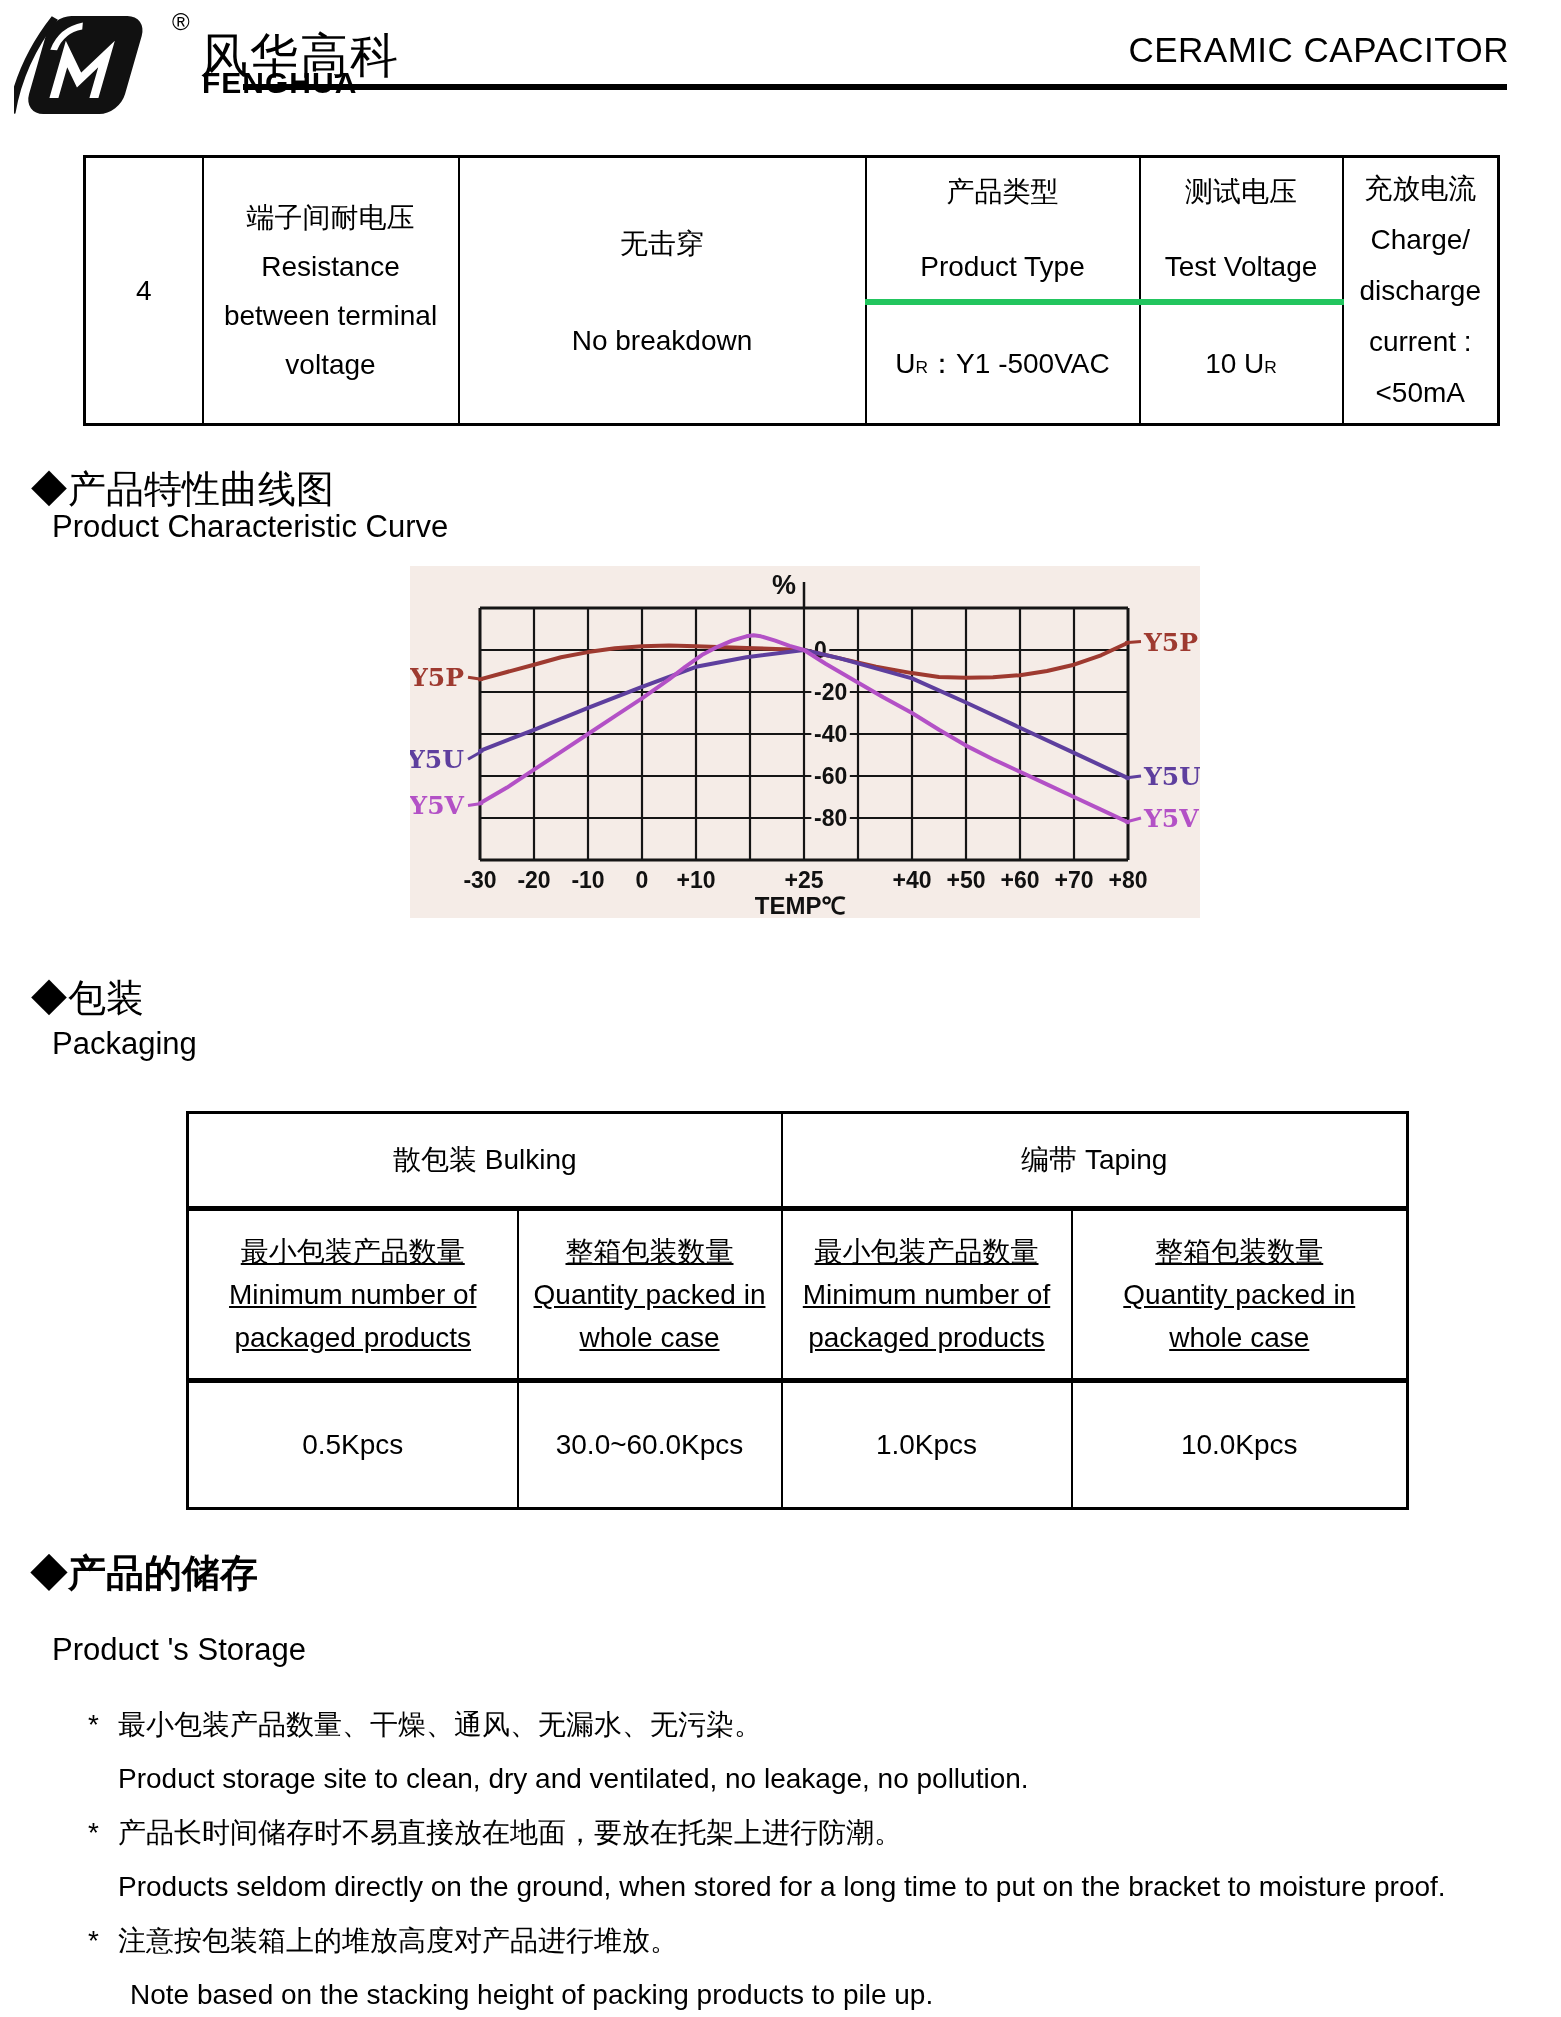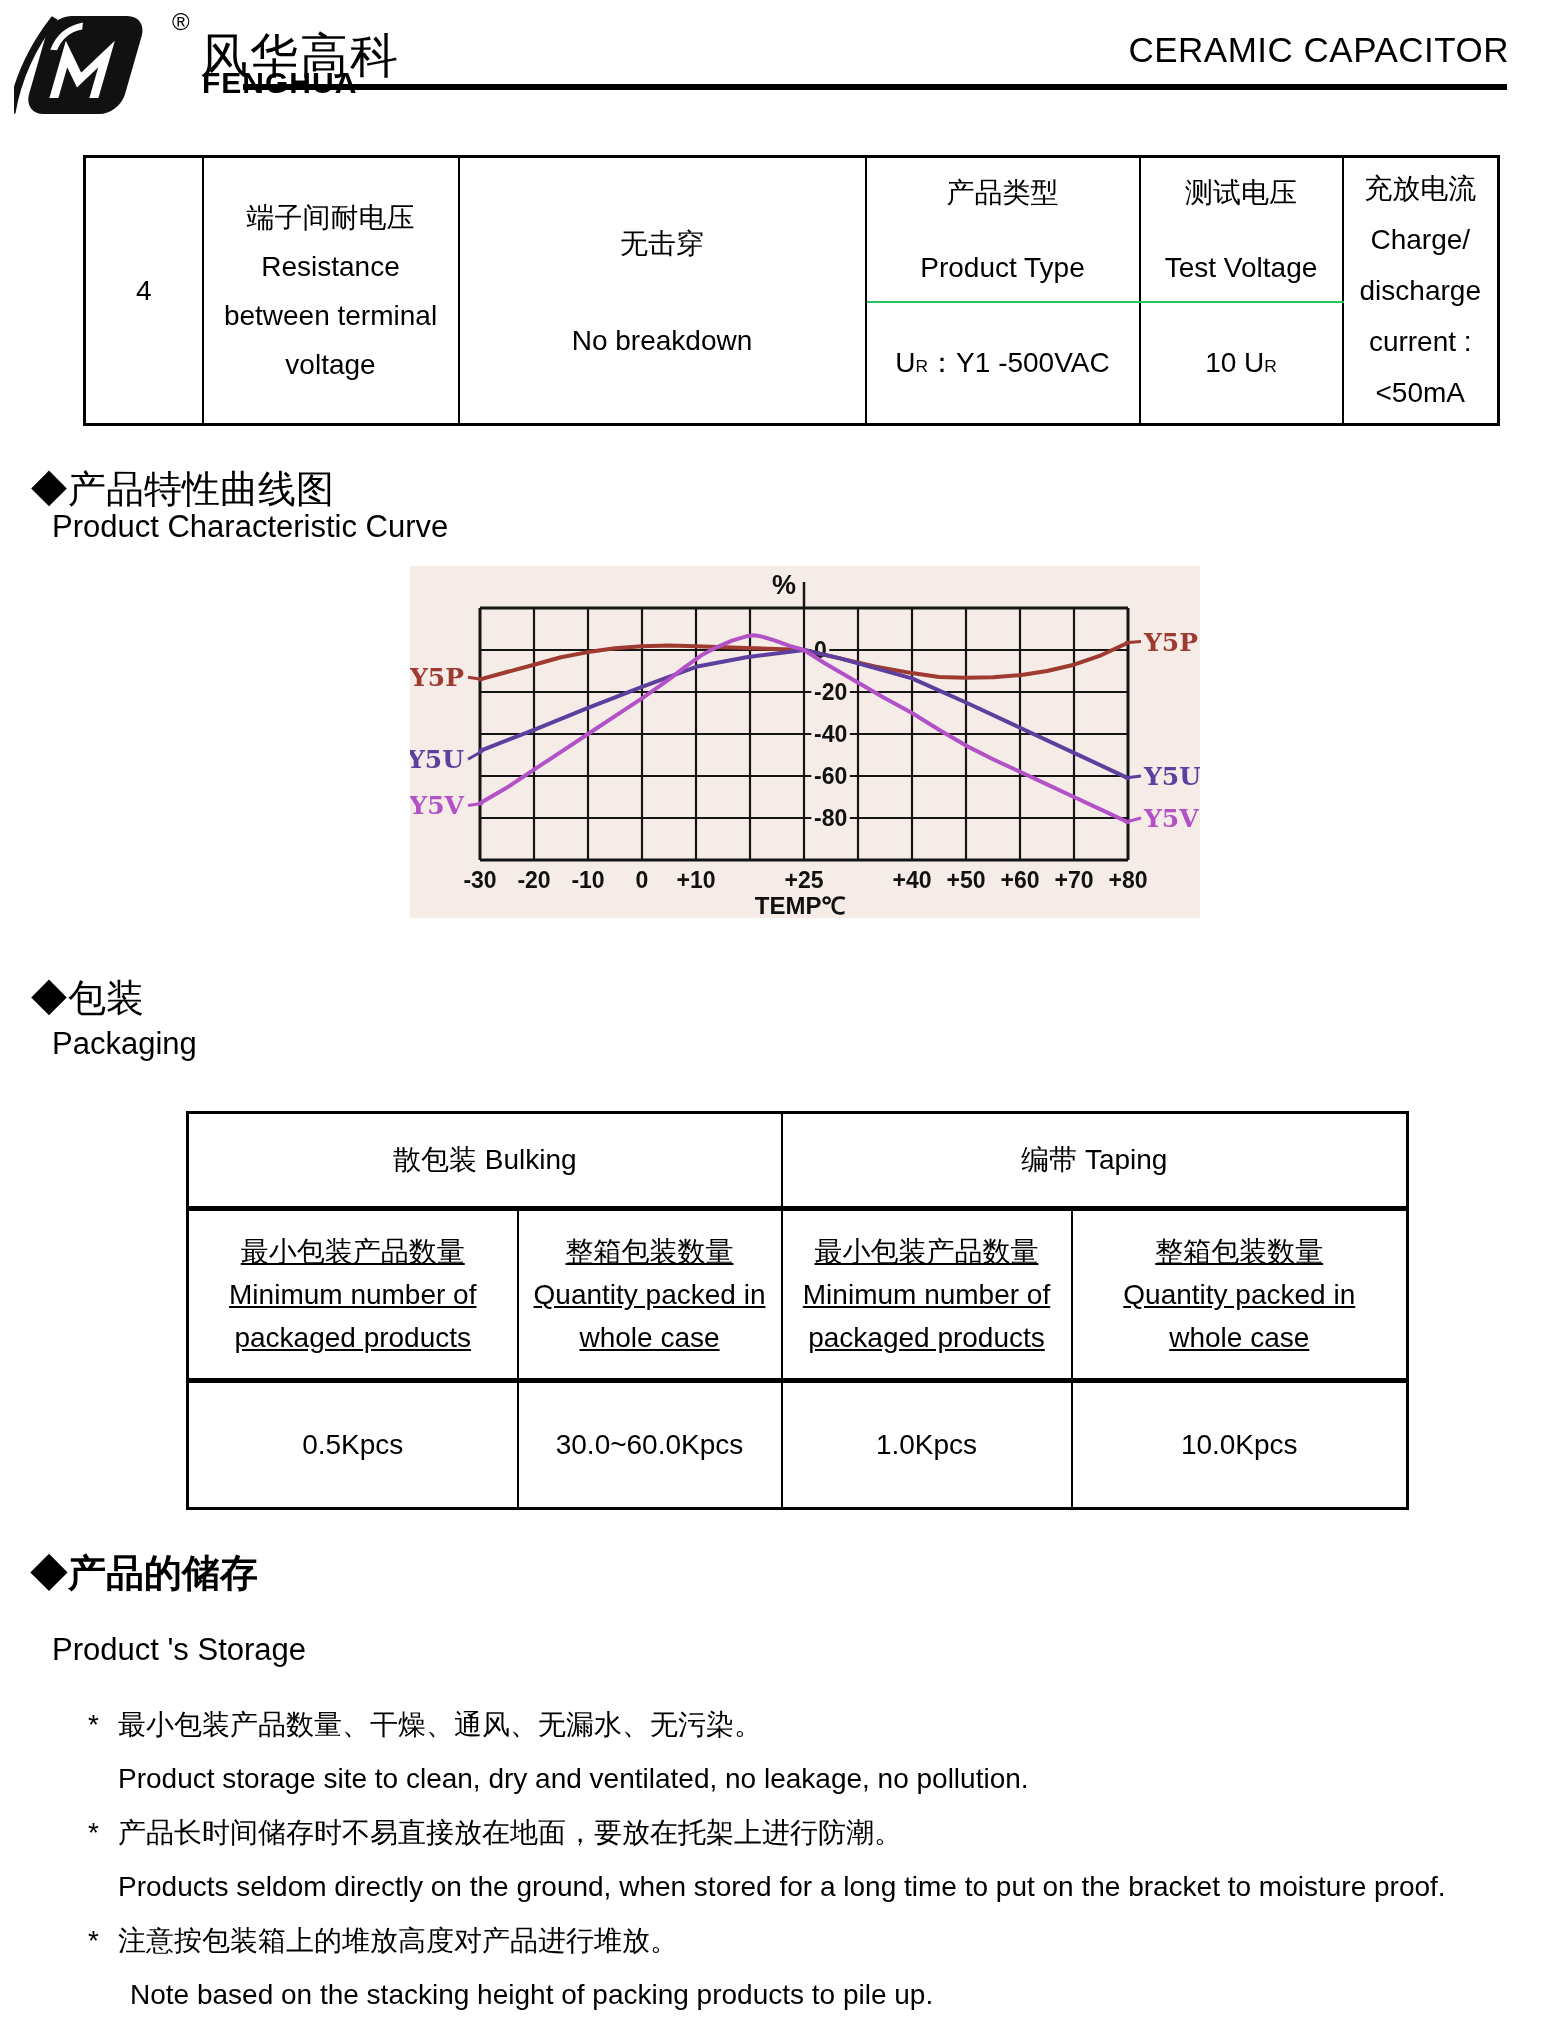--- a/index.html
+++ b/index.html
@@ -12,21 +12,21 @@
   .logo-icon { position:absolute; left:0; top:2px; }
   .logo-reg { position:absolute; left:158px; top:0; font-size:24px; }
   .logo-cn { position:absolute; left:186px; top:16px; font-size:48px; font-weight:normal; letter-spacing:2px; white-space:nowrap; }
   .logo-en { position:absolute; left:188px; top:58px; font-size:30px; font-weight:bold; letter-spacing:1px; }
   .doc-title { position:absolute; top:30px; right:52px; font-size:35px; font-weight:normal; letter-spacing:0.5px; }
   .header-rule { position:absolute; left:243px; top:84px; width:1264px; height:6px; background:#000; }
   
   .spec-table { position:absolute; left:83px; top:155px; width:1414px; height:268px;
     border-collapse:collapse; table-layout:fixed; font-size:28px; text-align:center; border:3px solid #000; }
   .spec-table td { border:2px solid #000; vertical-align:middle; padding:2px; }
-  .spec-table td.sub-divider { border-bottom:2px solid #22c55e; }
+  .spec-table td.sub-divider { border-bottom:6px solid #22c55e; }
   .lines div { line-height:49px; }
   .two-line div + div { margin-top:40px; }
   .result-cell div + div { margin-top:62px; }
   .charge-cell div { line-height:51px; }
   .sub { font-size:0.62em; }
   
   .sec-cn { position:absolute; left:18px; font-size:38px; white-space:nowrap;margin-left:12px; }
   .sec-en { position:absolute; left:52px; font-size:31px; white-space:nowrap; }
   .sec-cn.bold { font-weight:bold; }
   

